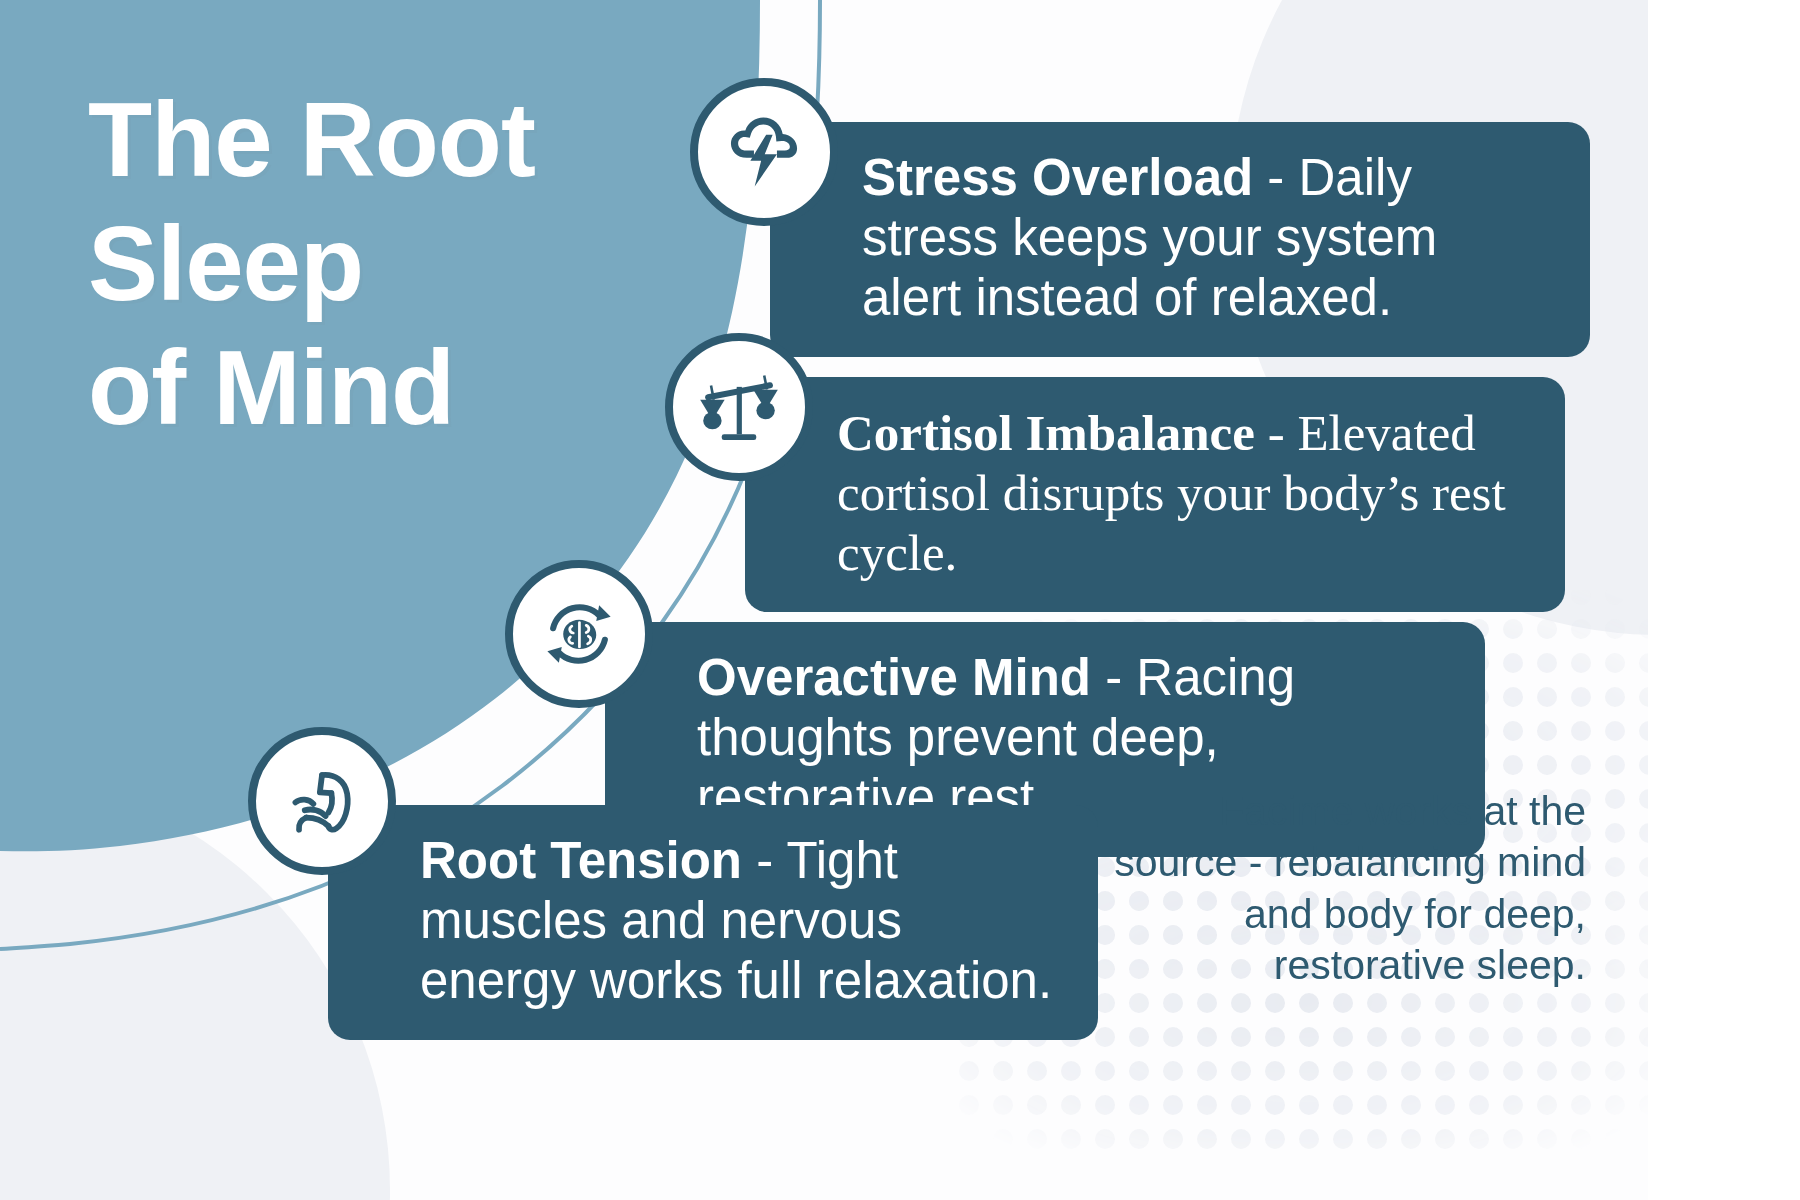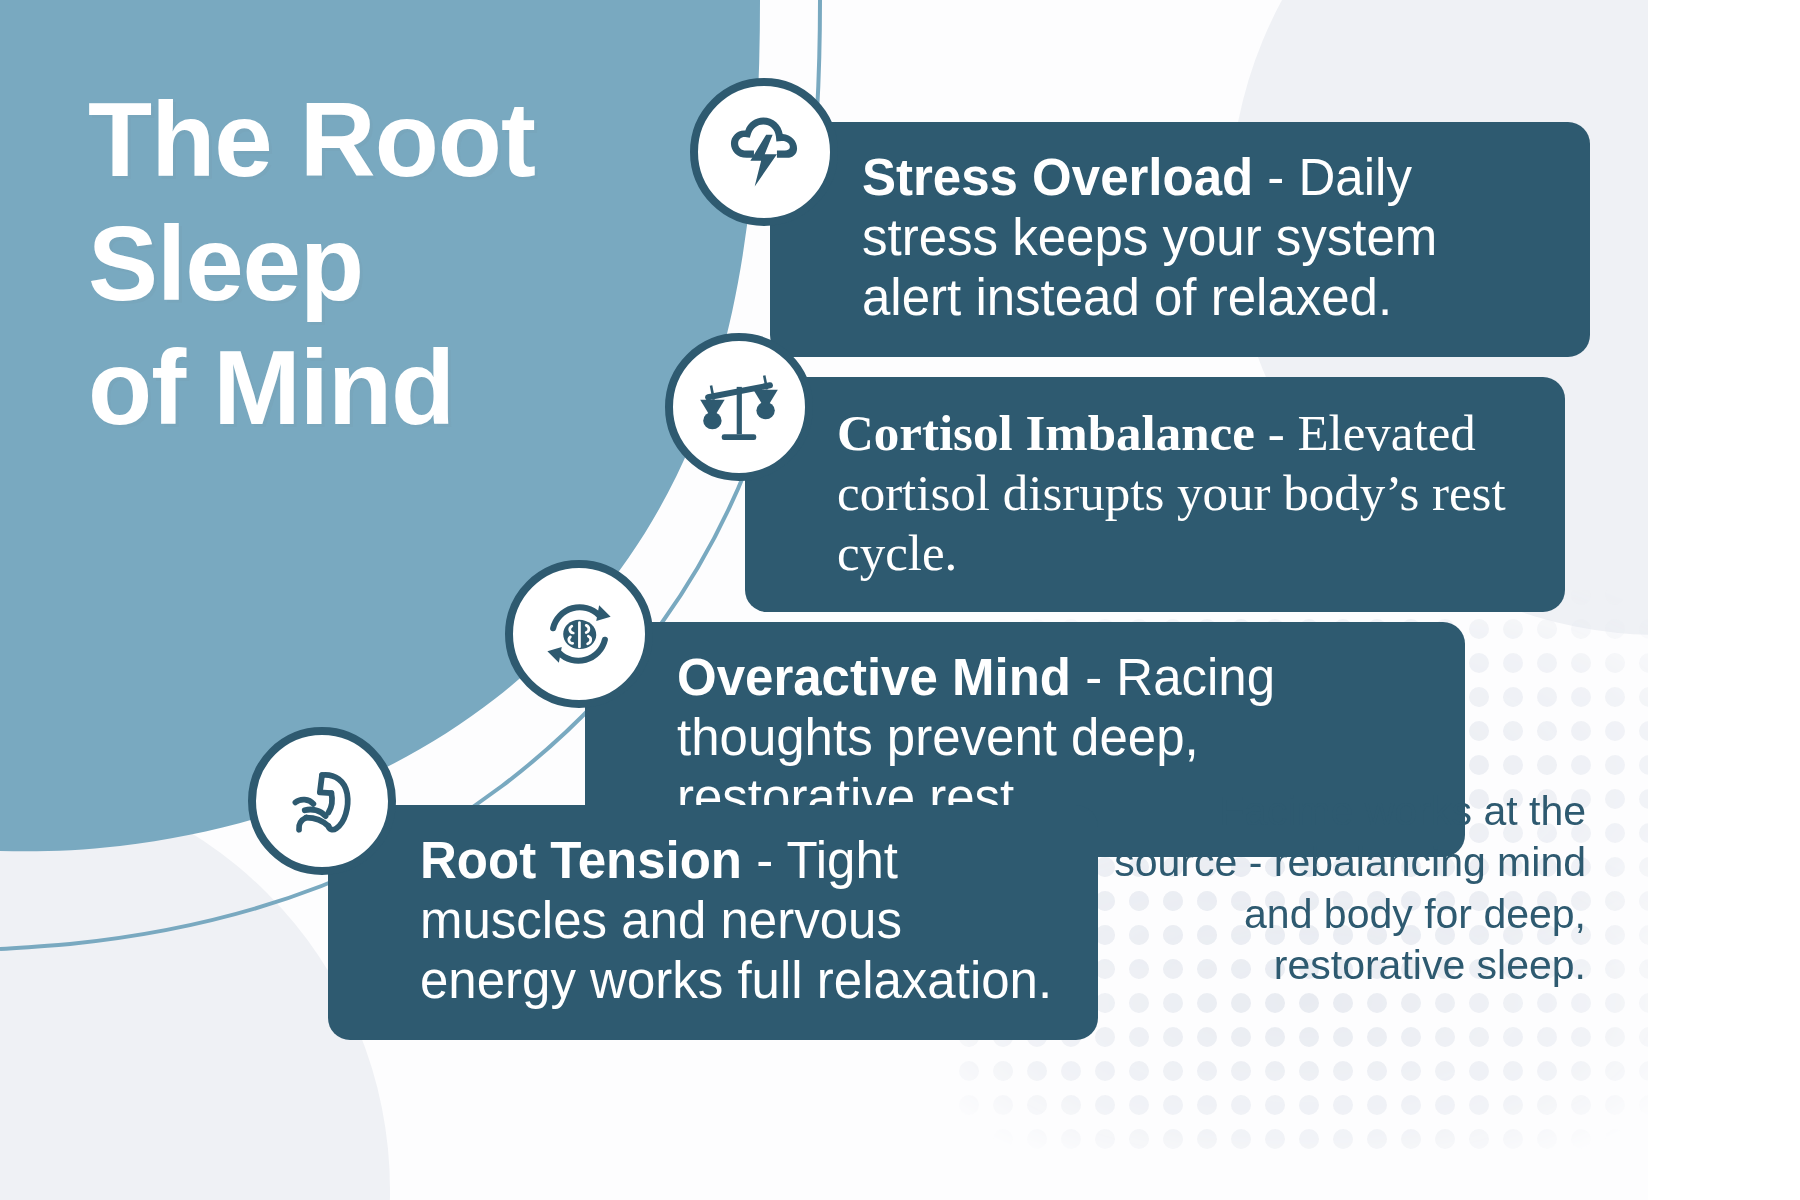--- a/index.html
+++ b/index.html
@@ -60,21 +60,21 @@
   }
   .card b{font-weight:bold;}
 
   
   #row-stress{left:690px; top:78px;}
   #row-stress .card{width:820px;}
 
   #row-cortisol{left:665px; top:333px;}
   #row-cortisol .card{width:820px;font-family:Liberation Serif, serif;}
 
-  #row-mind{left:505px; top:560px;}
+  #row-mind{left:505px; top:560px;gap:20px;}
   #row-mind .card{width:880px; margin-top:62px;}
 
   #row-tension{left:248px; top:727px;}
   #row-tension .card{width:770px; margin-top:78px;}
 
   
   .closing{
     position:absolute;
     right:62px; top:786px;
     width:490px;

